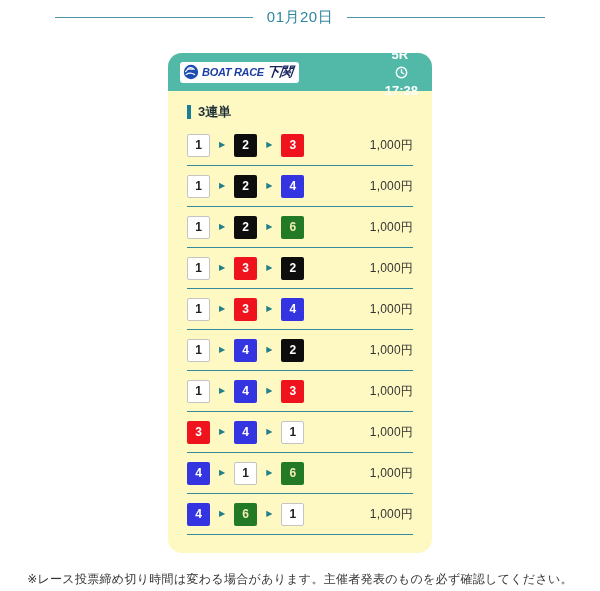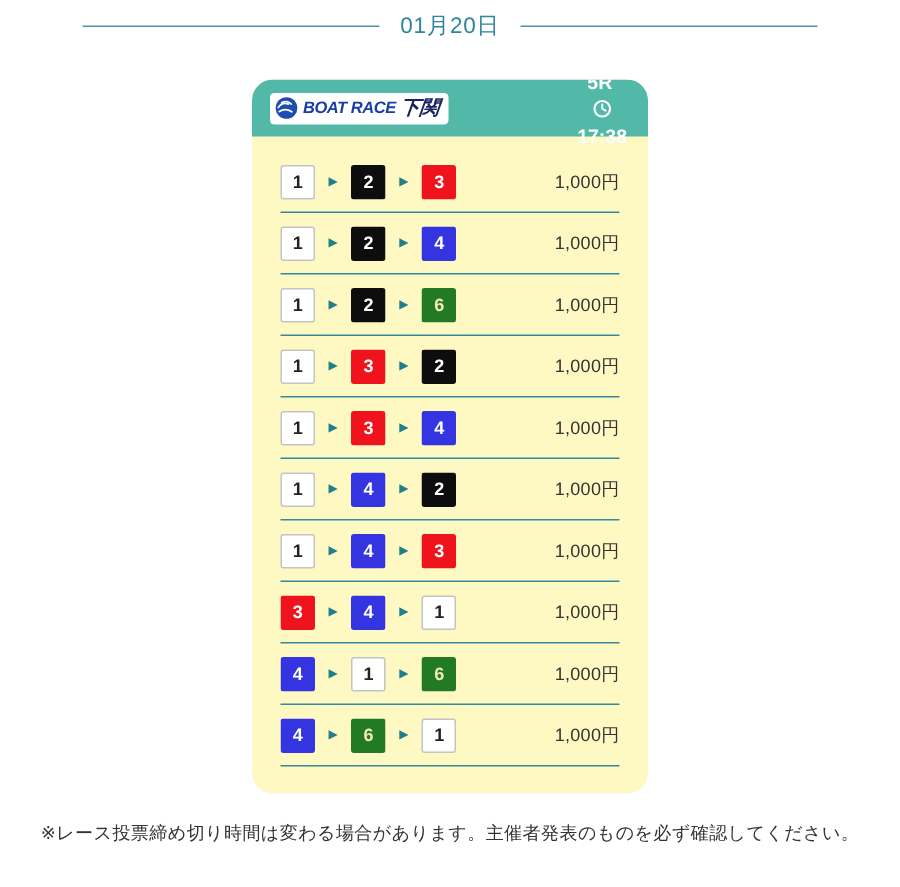--- a/index.html
+++ b/index.html
@@ -182,20 +182,24 @@
         <span class="race-no">5R</span>
         <svg class="clock-svg" viewBox="0 0 20 20" width="13" height="13" aria-hidden="true">
           <circle cx="10" cy="10" r="8" fill="none" stroke="#ffffff" stroke-width="2.2"></circle>
           <path d="M10 5.5V10l3.4 2" fill="none" stroke="#ffffff" stroke-width="2" stroke-linecap="round"></path>
         </svg>
         <span class="race-time">17:38</span>
       </div>
     </div>
 
     <div class="card-body">
+      <div class="section-title">
+        <span class="title-bar"></span>
+        <span class="title-text">3連単</span>
+      </div>
       <div class="bet-list" id="bet-list">
   <div class="bet-row">
     <div class="combo">
               <span class="num-box" style="background: rgb(255, 255, 255); color: rgb(34, 34, 34); border-color: rgb(196, 196, 196);">1</span>
               <span class="arrow">▶</span>
               <span class="num-box" style="background: rgb(13, 13, 13); color: rgb(255, 255, 255);">2</span>
               <span class="arrow">▶</span>
               <span class="num-box" style="background: rgb(239, 19, 30); color: rgb(255, 255, 255);">3</span>
             </div>
     <div class="amount">1,000円</div>

